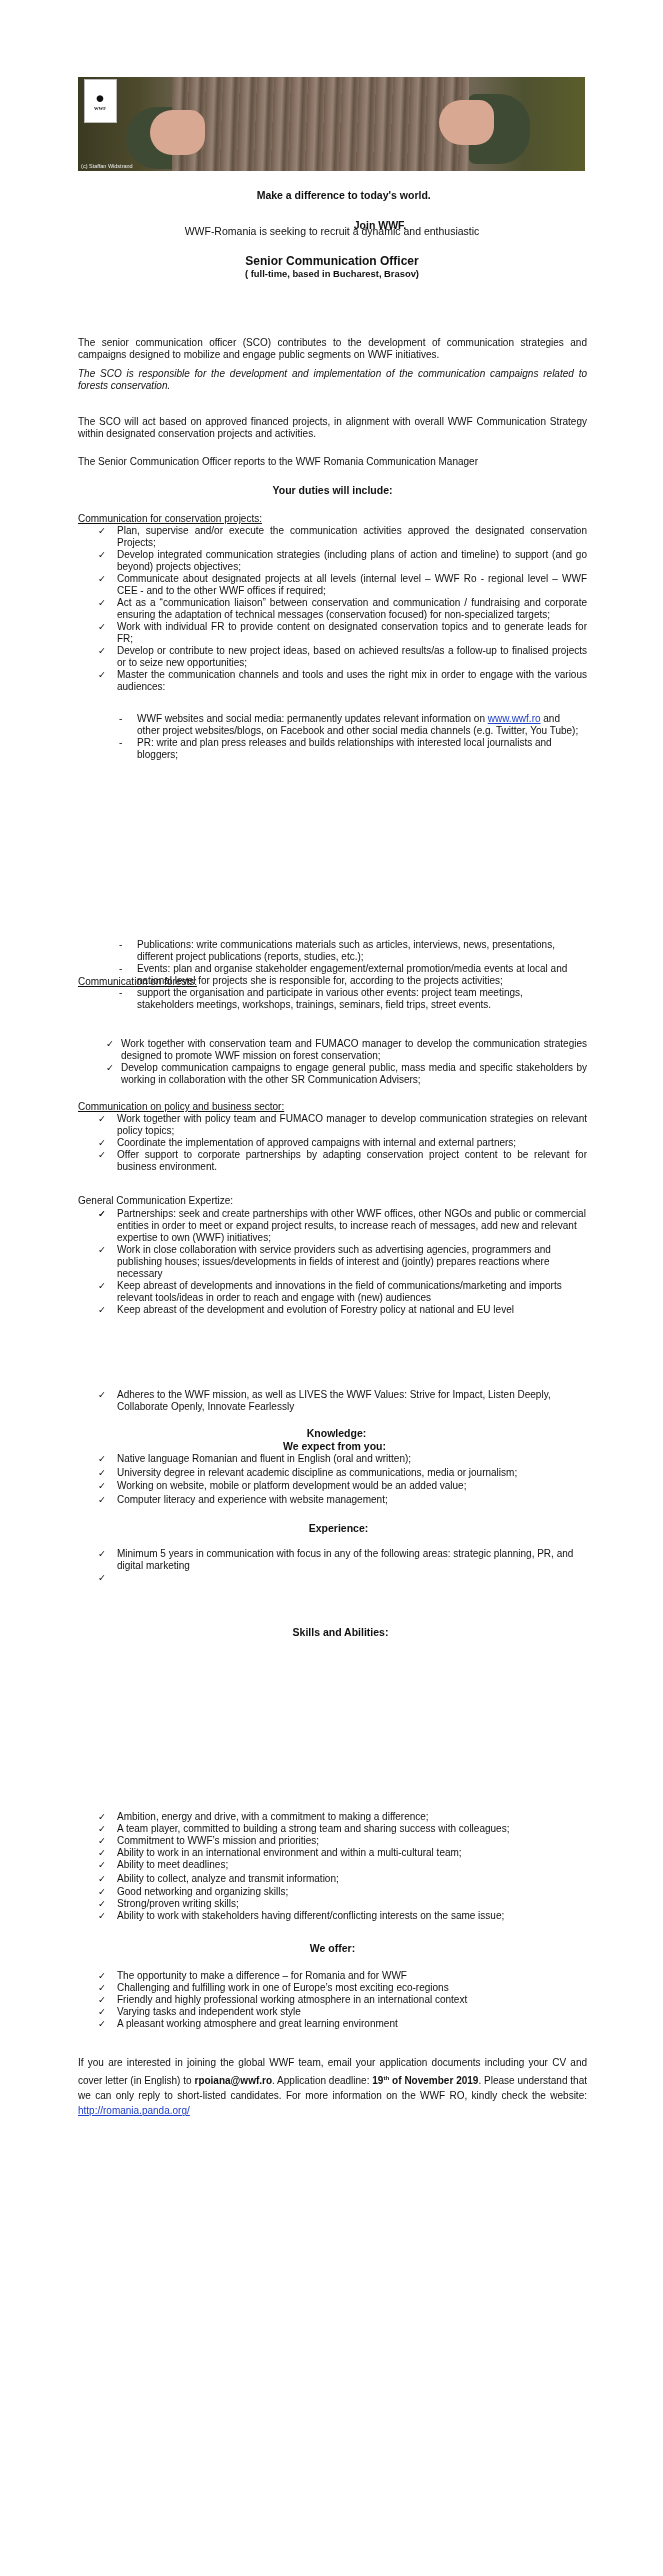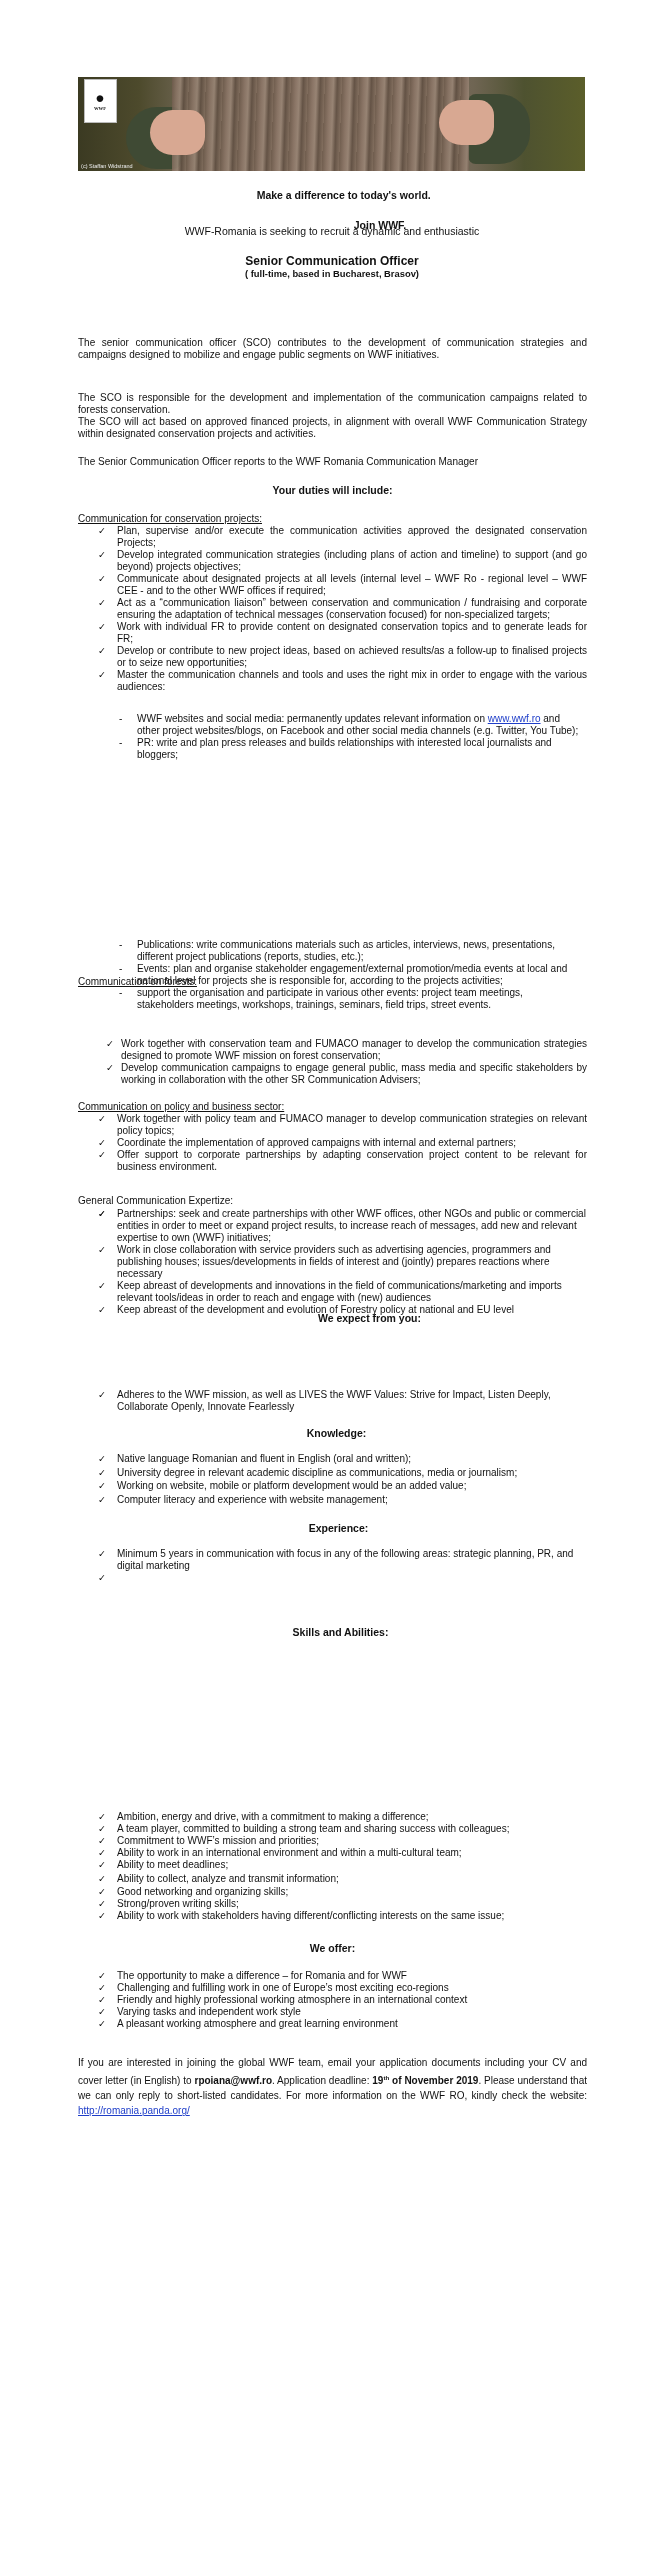--- a/index.html
+++ b/index.html
@@ -54,21 +54,21 @@
     <div class="credit">(c) Staffan Widstrand</div>
   </div>
 
   <div class="center b" style="top:189px;font-size:10.5px;padding-left:23.4px;box-sizing:border-box;">Make a difference to today's world.</div>
   <div class="center b" style="top:219px;font-size:10.5px;margin-left:48px;">Join WWF.</div>
   <div class="center" style="top:225px;font-size:10.5px;">WWF-Romania is seeking to recruit a dynamic and enthusiastic</div>
   <div class="center b" style="top:254px;font-size:12px;">Senior Communication Officer</div>
   <div class="center b" style="top:268px;font-size:9.4px;text-align:center;">( full-time, based in Bucharest, Brasov)</div>
 
   <p class="block para" style="top:337px;">The senior communication officer (SCO) contributes to the development of communication strategies and campaigns designed to mobilize and engage public segments on WWF initiatives.</p>
-  <p class="block para" style="top:392px;">The SCO is responsible for the development and implementation of the communication campaigns related to forests conservation.</p>
+  <p class="block para" style="top:368px;font-style:italic;">The SCO is responsible for the development and implementation of the communication campaigns related to forests conservation.</p>
   <p class="block para" style="top:416px;">The SCO will act based on approved financed projects, in alignment with overall WWF Communication Strategy within designated conservation projects and activities.</p>
   <p class="block para" style="top:456px;">The Senior Communication Officer reports to the WWF Romania Communication Manager</p>
 
   <div class="block h" style="top:484px;">Your duties will include:</div>
   <div class="block u" style="top:513px;">Communication for conservation projects:</div>
 
   <ul class="block chk" style="top:525px;">
     <li><span class="mk">✓</span><span>Plan, supervise and/or execute the communication activities approved the designated conservation Projects;</span></li>
     <li><span class="mk">✓</span><span>Develop integrated communication strategies (including plans of action and timeline) to support (and go beyond) projects objectives;</span></li>
     <li><span class="mk">✓</span><span>Communicate about designated projects at all levels (internal level – WWF Ro - regional level – WWF CEE - and to the other WWF offices if required;</span></li>
@@ -104,21 +104,21 @@
 
   <div class="block" style="top:1195px;">General Communication Expertize:</div>
   <ul class="block chk tight" style="top:1208px;">
     <li><span class="mk">✓</span></li>
     <li><span class="mk">✓</span><span>Partnerships: seek and create partnerships with other WWF offices, other NGOs and public or commercial entities in order to meet or expand project results, to increase reach of messages, add new and relevant expertise to own (WWF) initiatives;</span></li>
     <li><span class="mk">✓</span><span>Work in close collaboration with service providers such as advertising agencies, programmers and publishing houses; issues/developments in fields of interest and (jointly) prepares reactions where necessary</span></li>
     <li><span class="mk">✓</span><span>Keep abreast of developments and innovations in the field of communications/marketing and imports relevant tools/ideas in order to reach and engage with (new) audiences</span></li>
     <li><span class="mk">✓</span><span>Keep abreast of the development and evolution of Forestry policy at national and EU level</span></li>
   </ul>
 
-  <div class="block h" style="top:1312px;left:80px;margin-left:35px;">We expect from you:</div>
+  <div class="block h" style="top:1440px;left:80px;">We expect from you:</div>
   <ul class="block chk tight" style="top:1389px;">
     <li><span class="mk">✓</span><span>Adheres to the WWF mission, as well as LIVES the WWF Values: Strive for Impact, Listen Deeply, Collaborate Openly, Innovate Fearlessly</span></li>
   </ul>
 
   <div class="block h" style="top:1427px;left:82px;">Knowledge:</div>
   <ul class="block chk tight" style="top:1452px;">
     <li style="line-height:13.7px"><span class="mk">✓</span><span>Native language Romanian and fluent in English (oral and written);</span></li>
     <li style="line-height:13.7px"><span class="mk">✓</span><span>University degree in relevant academic discipline as communications, media or journalism;</span></li>
     <li style="line-height:13.7px"><span class="mk">✓</span><span>Working on website, mobile or platform development would be an added value;</span></li>
     <li style="line-height:13.7px"><span class="mk">✓</span><span>Computer literacy and experience with website management;</span></li>

